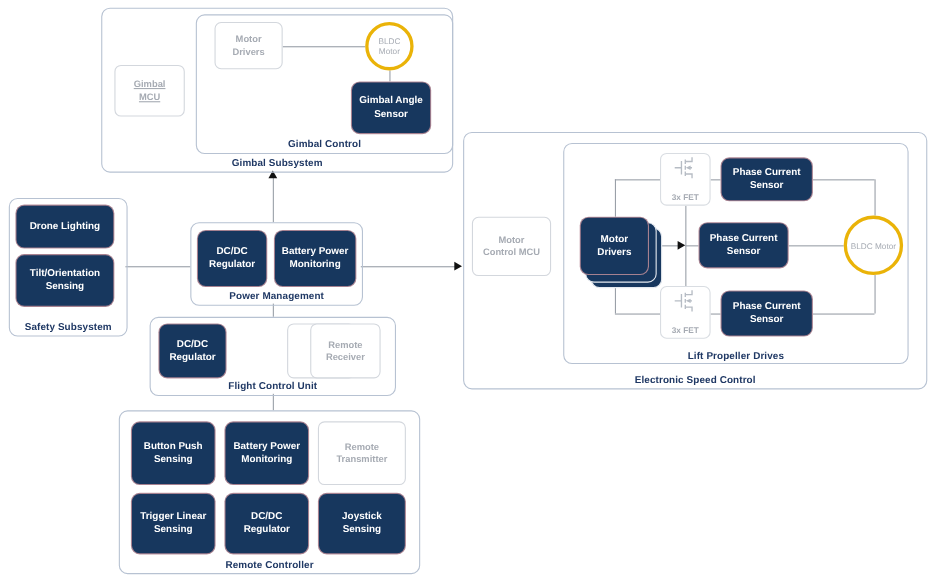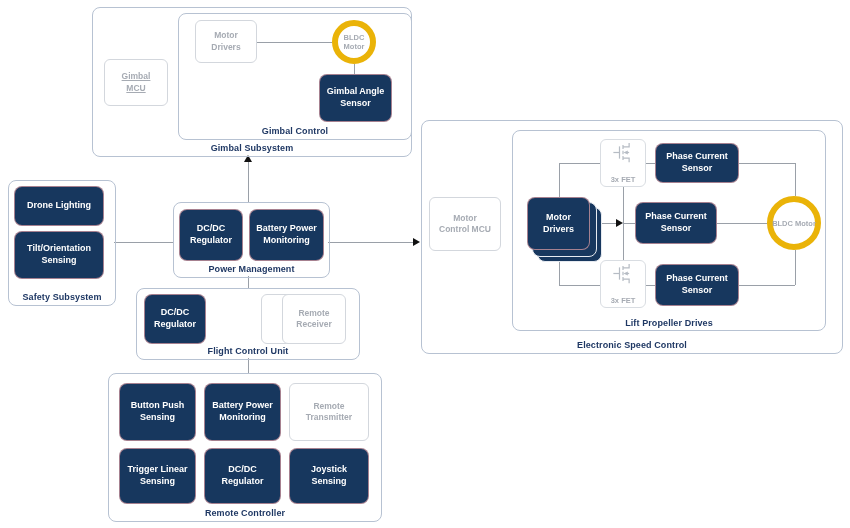--- a/index.html
+++ b/index.html
@@ -20,22 +20,22 @@
     display:flex;align-items:center;justify-content:center;text-align:center;
     padding:2px 6px;box-sizing:border-box;
   }
   .gray{
     position:absolute;background:#ffffff;border:1px solid #d3d7dd;
     border-radius:6px;color:#a6abb3;font-weight:bold;font-size:8.5px;line-height:1.3;
     display:flex;align-items:center;justify-content:center;text-align:center;
     padding:2px 7px;box-sizing:border-box;
   }
   .circle{
-    position:absolute;border:6px solid #eab308;border-radius:50%;background:#fff;
-    color:#a6abb3;font-weight:bold;font-size:7.5px;line-height:1.2;
+    position:absolute;border:3px solid #eab308;border-radius:50%;background:#fff;
+    color:#a6abb3;font-weight:normal;font-size:7.5px;line-height:1.2;
     display:flex;align-items:center;justify-content:center;text-align:center;
     box-sizing:border-box;
   }
   .hline{position:absolute;height:1px;background:#9aa0a8;}
   .vline{position:absolute;width:1px;background:#9aa0a8;}
   .arrow-right{
     position:absolute;width:0;height:0;
     border-top:4px solid transparent;border-bottom:4px solid transparent;
     border-left:7px solid #111111;
   }

